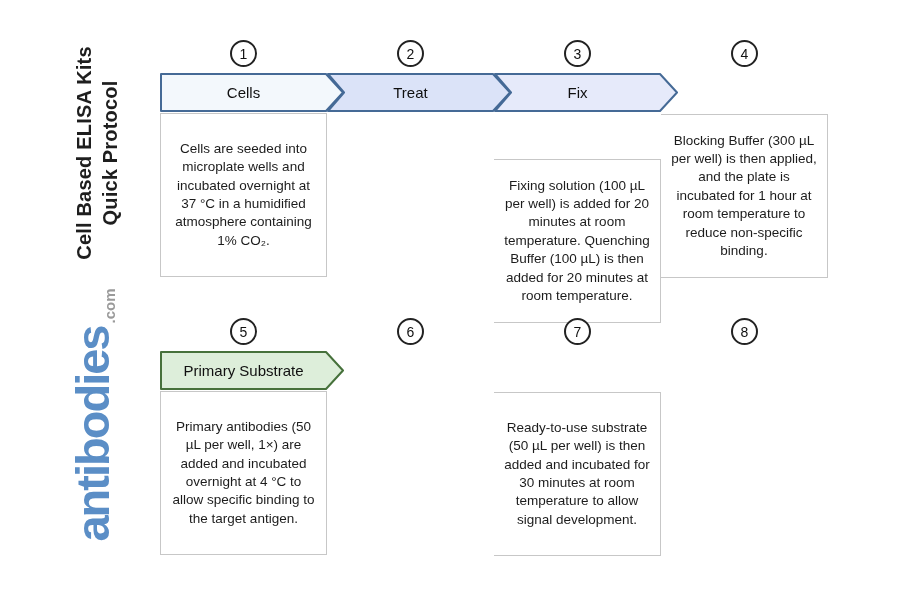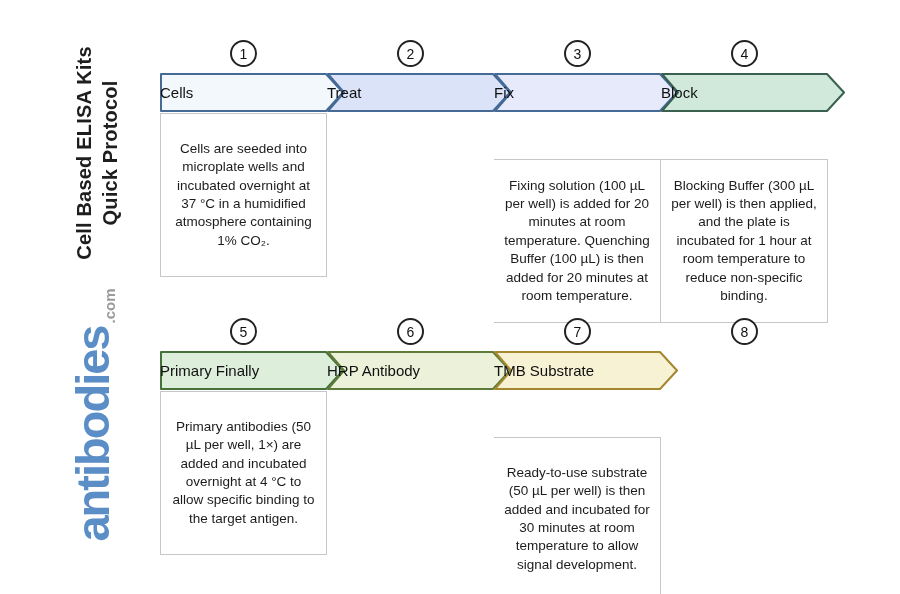--- a/index.html
+++ b/index.html
@@ -31,21 +31,21 @@
   .badge{
     width:27px;height:27px;border:2px solid #222;border-radius:50%;
     background:#fff;box-sizing:border-box;display:flex;align-items:center;justify-content:center;
     font-size:14px;color:#111;
   }
   .arrow-wrap{position:relative;height:39px;}
   .z1{z-index:1}.z2{z-index:2}.z3{z-index:3}.z4{z-index:4}
   .arrow-svg{position:absolute;left:0;top:0;overflow:visible;display:block;}
   .arrow-label{
     position:absolute;left:0;top:0;width:167px;height:39px;line-height:39px;
-    font-size:15px;color:#101010;z-index:9;
+    text-align:center;font-size:15px;color:#101010;z-index:9;
   }
   .box{
     margin-top:1px;height:164px;box-sizing:border-box;background:#fff;
     border:1.5px solid #c7c7c7;
     display:flex;align-items:center;justify-content:center;
     padding:10px 9px;
   }
   .step:not(:first-child) .box{border-left:none;margin-top:47px;}
   .box p{
     margin:0;text-align:center;font-size:13.5px;line-height:1.36;color:#1c1c1c;
@@ -116,78 +116,60 @@
           <p>Fixing solution (100 µL per well) is added for 20 minutes at room temperature. Quenching Buffer (100 µL) is then added for 20 minutes at room temperature.</p>
         </div>
       </div>
 
       <div class="step">
         <div class="badge-row">
             <div class="badge">
               <span>4</span>
             </div>
           </div>
-        <div class="arrow-wrap z4">
-          <svg class="arrow-svg" width="184" height="39" viewBox="0 0 184 39">
-            <polygon points="1,1 166,1 183,19.5 166,38 1,38 17,19.5" stroke-width="2" stroke-linejoin="round" fill="#d0e9db" stroke="#3a6150"></polygon>
-          </svg>
-          <span class="arrow-label">Block</span>
-        </div>
         <div class="box">
           <p>Blocking Buffer (300 µL per well) is then applied, and the plate is incubated for 1 hour at room temperature to reduce non-specific binding.</p>
         </div>
       </div>
 
     </div>
 
     <div class="prow r2">
 
       <div class="step">
         <div class="badge-row">
             <div class="badge">
               <span>5</span>
             </div>
           </div>
         <div class="arrow-wrap z1">
           <svg class="arrow-svg" width="184" height="39" viewBox="0 0 184 39">
             <polygon points="1,1 166,1 183,19.5 166,38 1,38" stroke-width="2" stroke-linejoin="round" fill="#ddeeda" stroke="#46713b"></polygon>
           </svg>
-          <span class="arrow-label">Primary Finally</span>
+          <span class="arrow-label">Primary Substrate</span>
         </div>
         <div class="box">
           <p>Primary antibodies (50 µL per well, 1×) are added and incubated overnight at 4 °C to allow specific binding to the target antigen.</p>
         </div>
       </div>
 
       <div class="step">
         <div class="badge-row">
             <div class="badge">
               <span>6</span>
             </div>
           </div>
-        <div class="arrow-wrap z2">
-          <svg class="arrow-svg" width="184" height="39" viewBox="0 0 184 39">
-            <polygon points="1,1 166,1 183,19.5 166,38 1,38 17,19.5" stroke-width="2" stroke-linejoin="round" fill="#ebf2d9" stroke="#5f7b3a"></polygon>
-          </svg>
-          <span class="arrow-label">HRP Antibody</span>
-        </div>
       </div>
 
       <div class="step">
         <div class="badge-row">
             <div class="badge">
               <span>7</span>
             </div>
           </div>
-        <div class="arrow-wrap z3">
-          <svg class="arrow-svg" width="184" height="39" viewBox="0 0 184 39">
-            <polygon points="1,1 166,1 183,19.5 166,38 1,38 17,19.5" stroke-width="2" stroke-linejoin="round" fill="#f6f2d3" stroke="#a5872f"></polygon>
-          </svg>
-          <span class="arrow-label">TMB Substrate</span>
-        </div>
         <div class="box">
           <p>Ready-to-use substrate (50 µL per well) is then added and incubated for 30 minutes at room temperature to allow signal development.</p>
         </div>
       </div>
 
       <div class="step">
         <div class="badge-row">
             <div class="badge">
               <span>8</span>
             </div>

